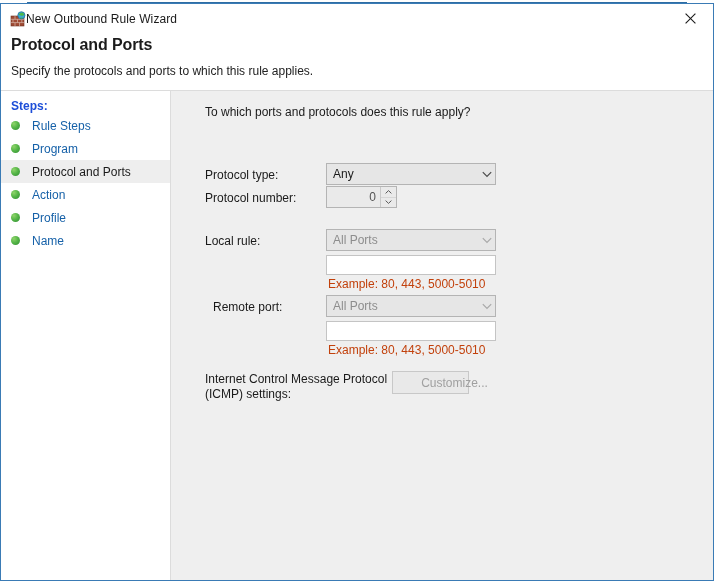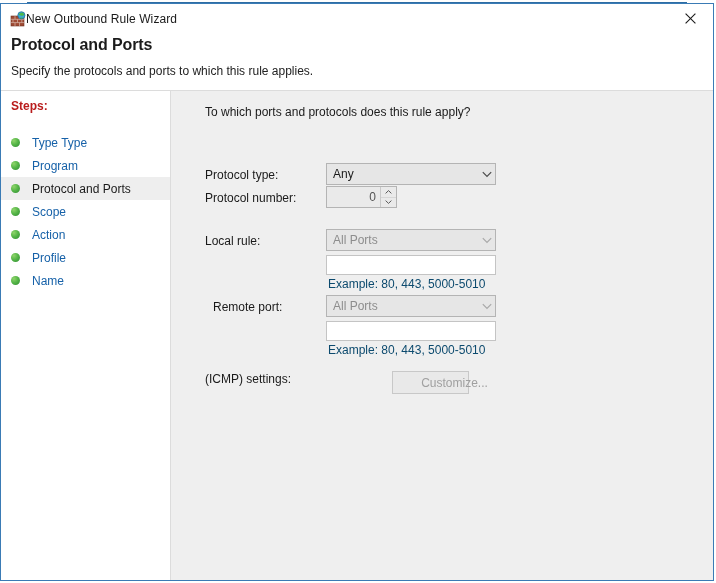--- a/index.html
+++ b/index.html
@@ -117,23 +117,23 @@
     width: 170px;
     background: #ffffff;
     border-right: 1px solid #dcdcdc;
     box-sizing: border-box;
     flex: 0 0 auto;
     padding-top: 8px;
   }
   .steps-label {
     font-size: 12px;
     font-weight: bold;
-    color: #b91c1c;
+    color: #1d4ed8;
     padding-left: 10px;
-    margin-bottom: 18px;
+    margin-bottom: 1px;
   }
   .step-item {
     position: relative;
     height: 23px;
     display: flex;
     align-items: center;
     padding-left: 10px;
     box-sizing: border-box;
     cursor: default;
   }
@@ -245,21 +245,21 @@
     height: 20px;
     background: #ffffff;
     border: 1px solid #c4c4c4;
     box-sizing: border-box;
     cursor: text;
   }
 
   .example-text {
     position: absolute;
     font-size: 12px;
-    color: #0c4a6e;
+    color: #c2410c;
   }
 
   
   .btn {
     font-family: "Liberation Sans", sans-serif;
     font-size: 12px;
     color: #1a1a1a;
     background: #e1e1e1;
     border: 1px solid #adadad;
     box-sizing: border-box;
@@ -337,33 +337,29 @@
       <div class="header-divider"></div>
     </div>
 
     <div class="body">
 
       <div class="sidebar">
         <div class="steps-label">Steps:</div>
 
         <div class="step-item">
           <span class="step-bullet"></span>
-          <span class="step-label">Type Type</span>
+          <span class="step-label">Rule Steps</span>
         </div>
         <div class="step-item">
           <span class="step-bullet"></span>
           <span class="step-label">Program</span>
         </div>
         <div class="step-item active">
           <span class="step-bullet"></span>
           <span class="step-label">Protocol and Ports</span>
-        </div>
-        <div class="step-item">
-          <span class="step-bullet"></span>
-          <span class="step-label">Scope</span>
         </div>
         <div class="step-item">
           <span class="step-bullet"></span>
           <span class="step-label">Action</span>
         </div>
         <div class="step-item">
           <span class="step-bullet"></span>
           <span class="step-label">Profile</span>
         </div>
         <div class="step-item">
@@ -421,20 +417,21 @@
           <span class="chev">
             <svg width="10" height="7" viewBox="0 0 10 7">
               <polyline points="0.8,1.2 5,5.4 9.2,1.2" fill="none" stroke="#a8a8a8" stroke-width="1.2"></polyline>
             </svg>
           </span>
         </div>
         <div class="textinput" style="left:155px; top:230px; width:170px;"></div>
         <div class="example-text" style="left:157px; top:252px;">Example: 80, 443, 5000-5010</div>
 
         <div class="field-label two-line" style="left:34px; top:281px;">
+          <div>Internet Control Message Protocol</div>
           <div>(ICMP) settings:</div>
         </div>
         <div class="btn disabled btn-customize">Customize...</div>
 
       </div>
     </div>
 
     <div class="footer">
       
     </div>

